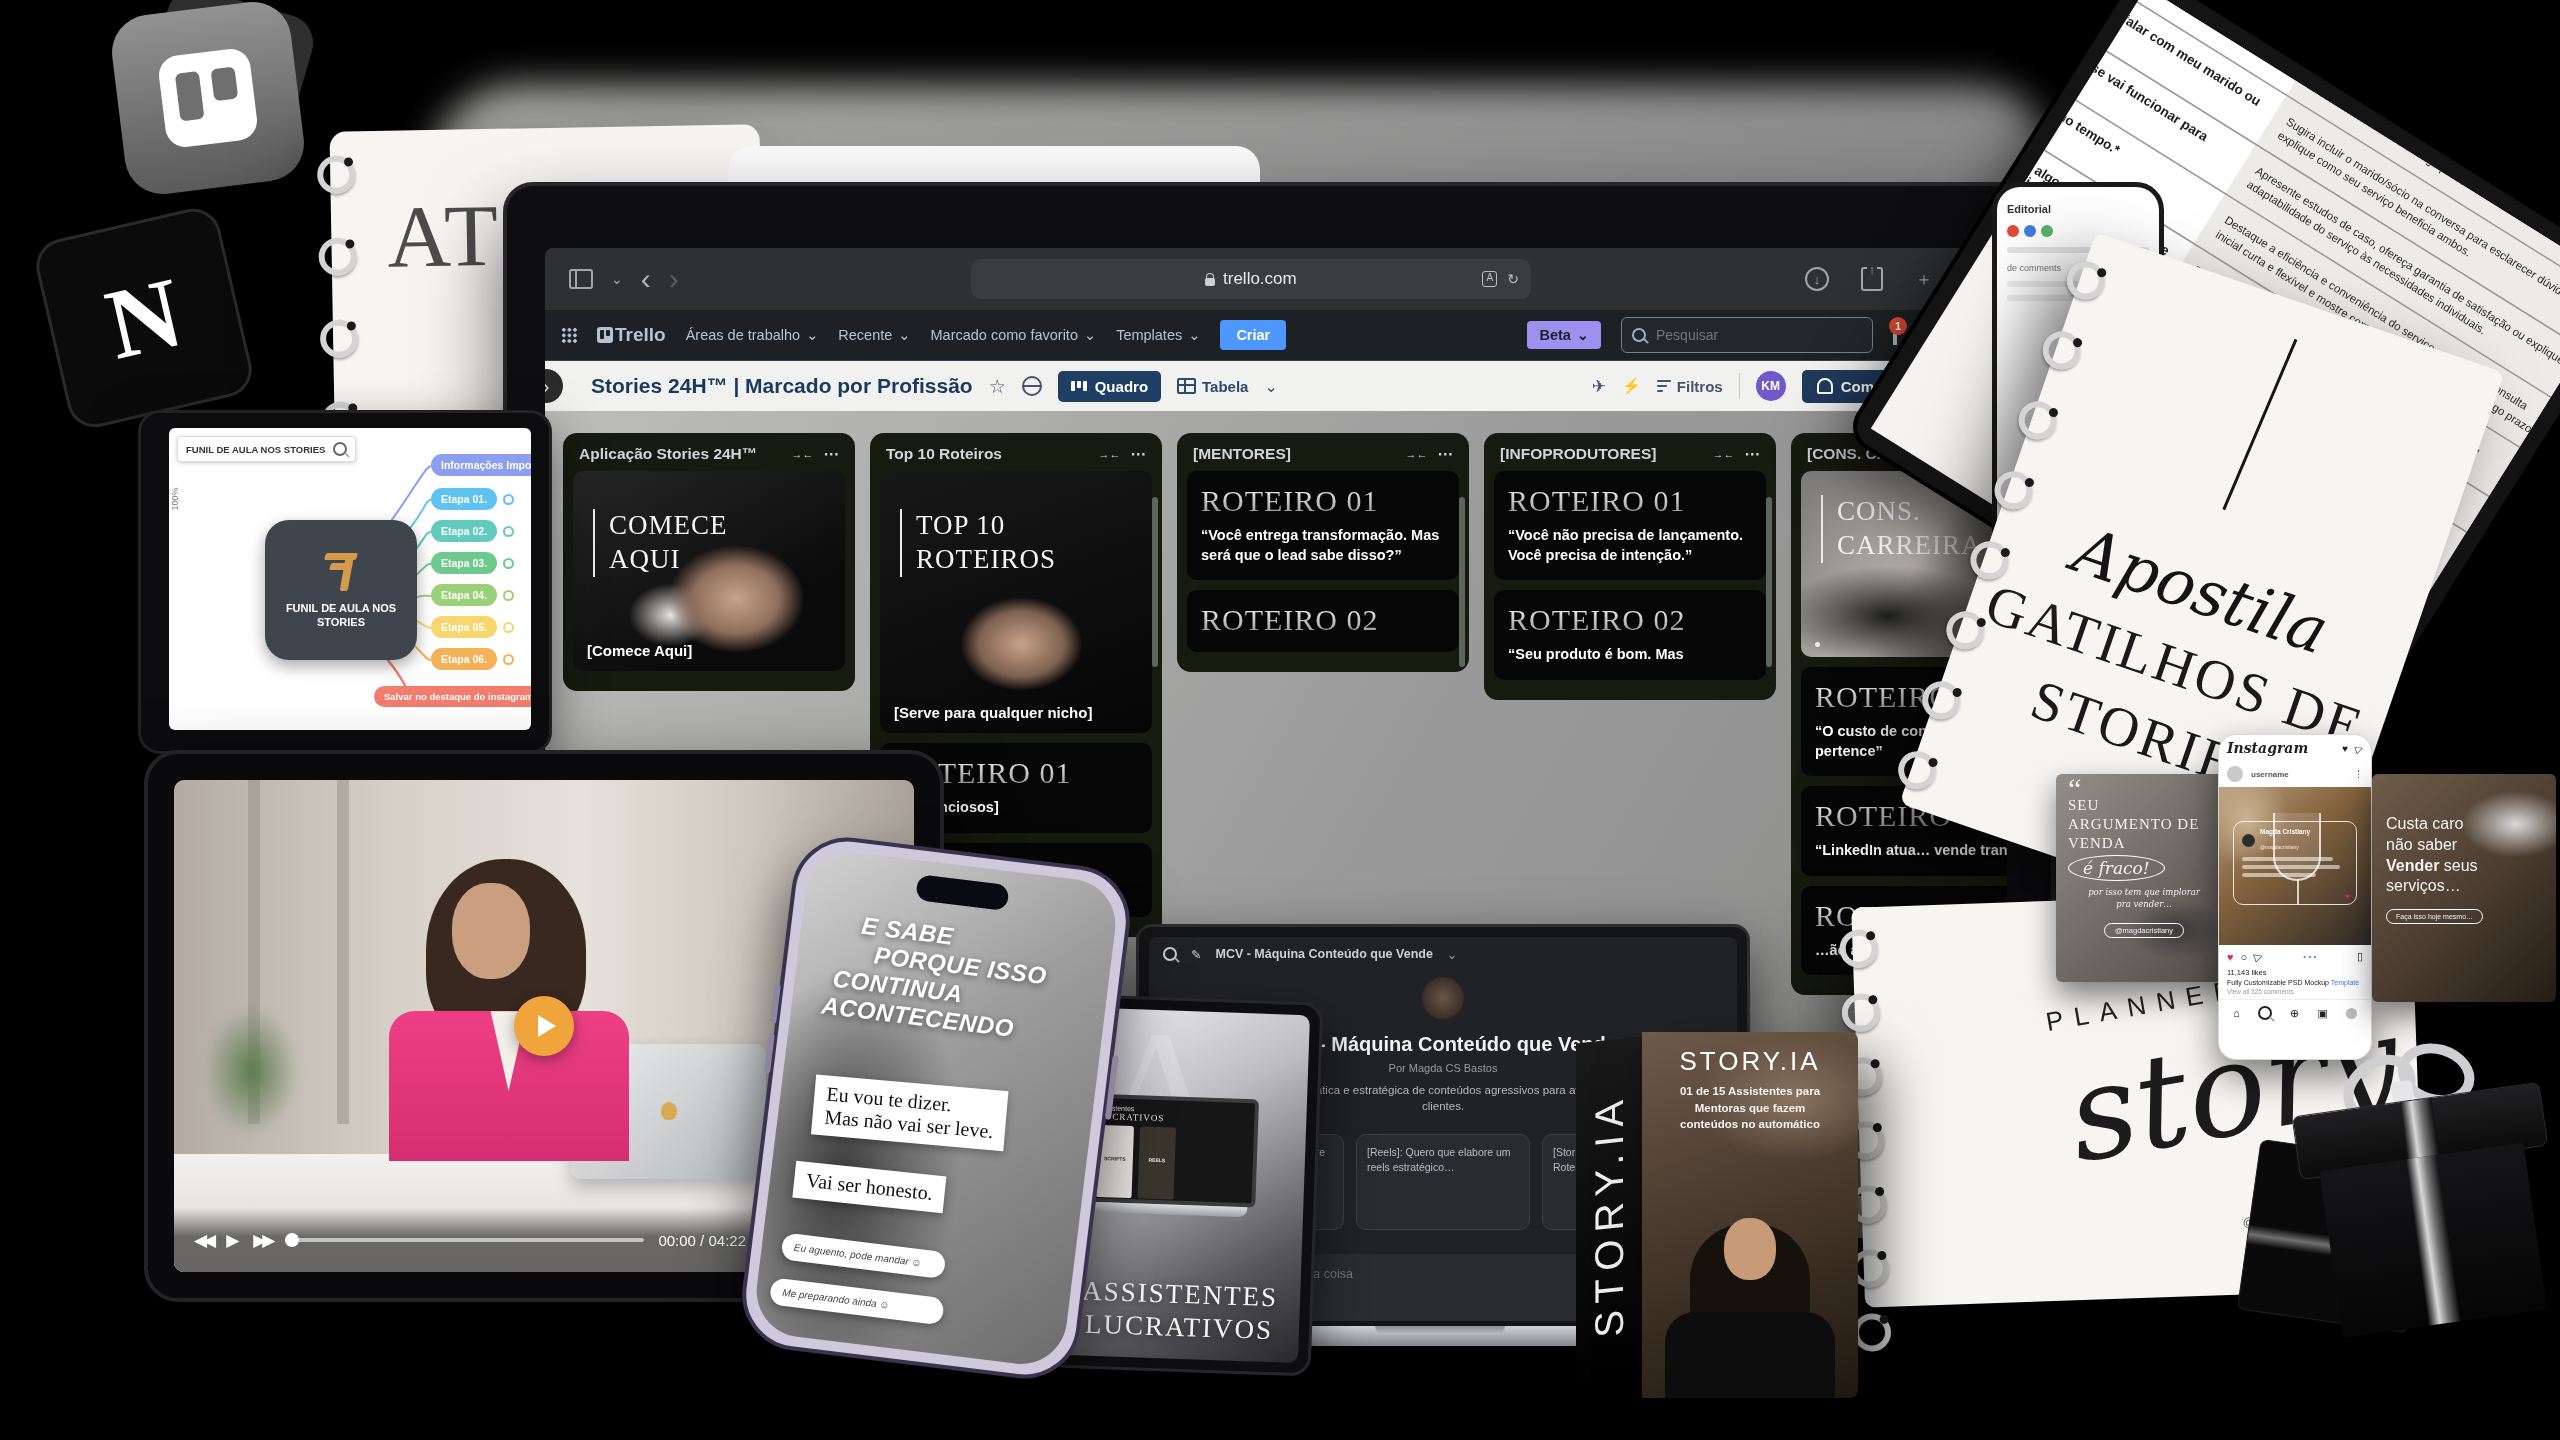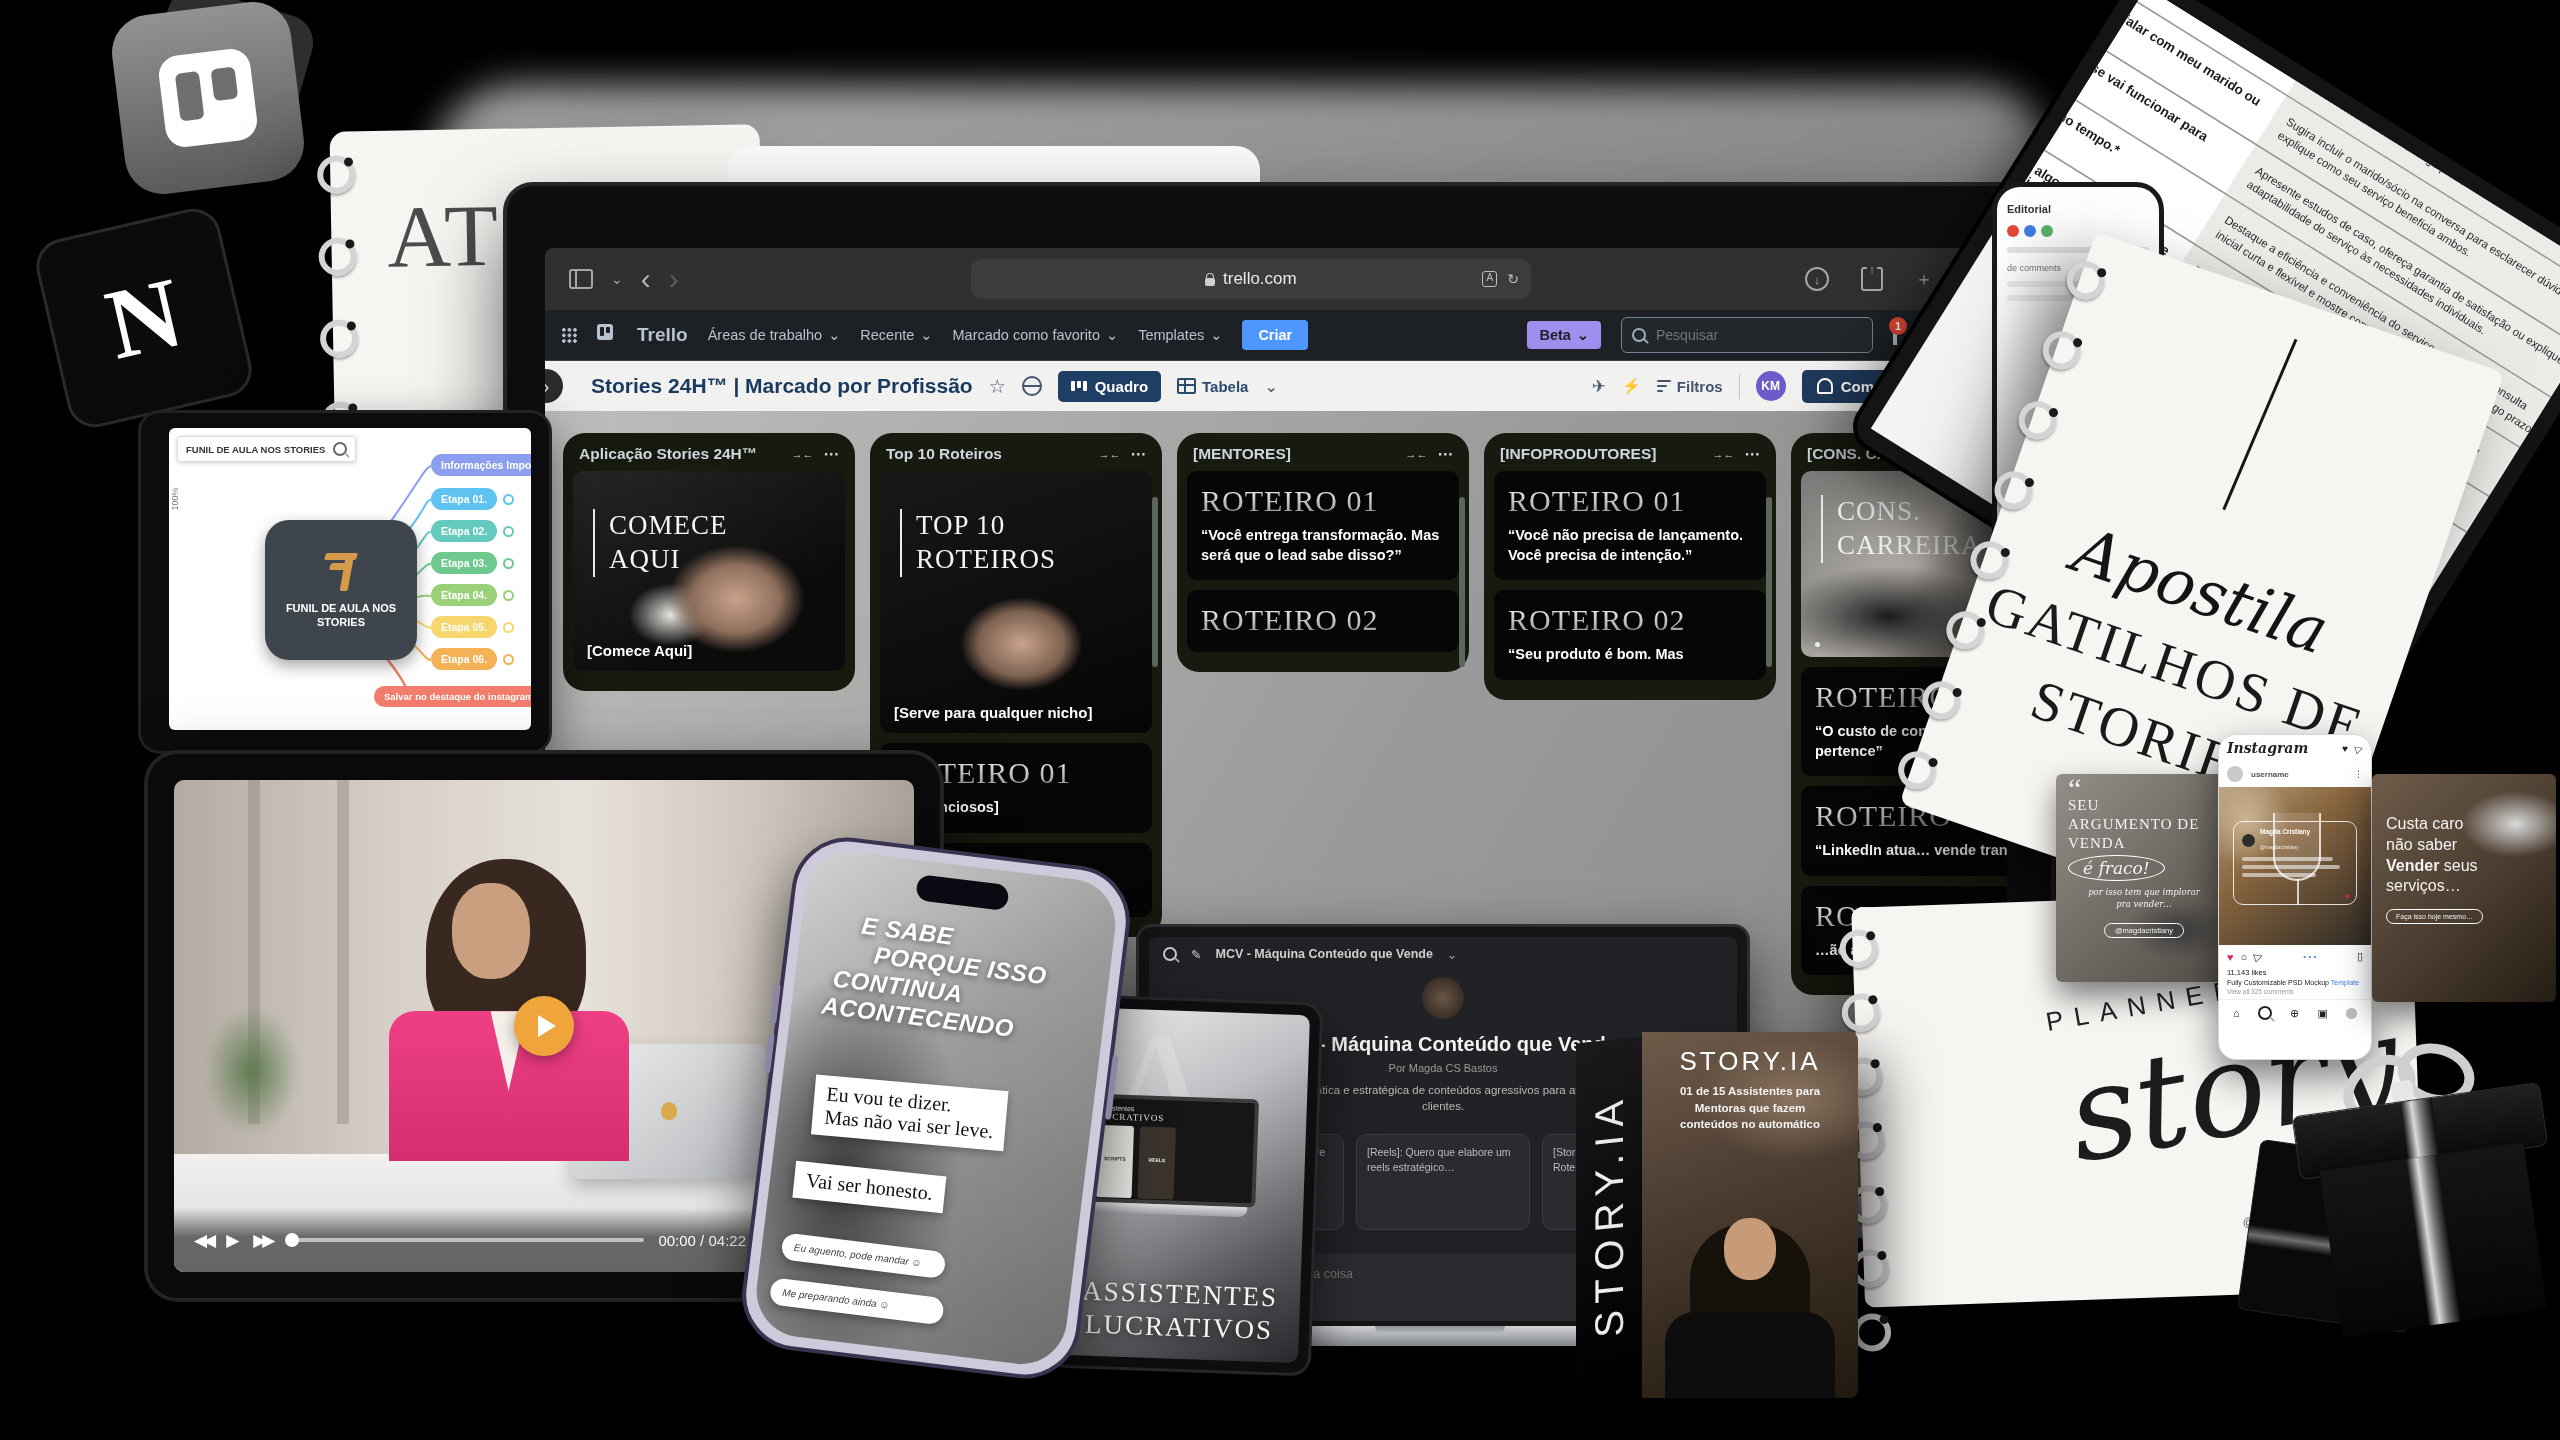--- a/index.html
+++ b/index.html
@@ -31,21 +31,21 @@
 .sfico{font-size:22px;color:#a5a5a5;margin-right:18px}
 .urlpill{margin:0 auto;width:560px;height:40px;background:#3b3c3e;border-radius:10px;display:flex;align-items:center;justify-content:center;gap:8px;color:#e8e8e8;font-size:17px;position:relative}
 .lock{width:10px;height:8px;background:#cfcfcf;border-radius:2px;position:relative;margin-top:5px}
 .lock::before{content:'';position:absolute;left:1px;top:-5px;width:6px;height:6px;border:1.5px solid #cfcfcf;border-bottom:none;border-radius:4px 4px 0 0}
 .urlright{position:absolute;right:12px;display:flex;gap:10px;font-size:14px;color:#bdbdbd}
 .tabsq{width:14px;height:14px;border:2px solid #b9b9b9;border-radius:3px;position:relative}
 .tabsq::after{content:'';position:absolute;left:-5px;top:3px;width:14px;height:14px;border:2px solid #b9b9b9;border-radius:3px;background:#2f3032}
 
 .tnav{height:50px;background:#1d2125;border-bottom:1px solid #3a434d;display:flex;align-items:center;gap:20px;padding:0 16px;color:#b6c2cf;font-size:14.5px;flex-shrink:0}
 .appgrid{width:16px;height:16px;background:radial-gradient(circle,#b6c2cf 1.6px,transparent 1.8px) 0 0/5.6px 5.6px}
-.tbrand{display:flex;gap:24px;font-weight:bold;font-size:19px;color:#b6c2cf}
+.tbrand{display:flex;align-items:center;gap:2px;font-weight:bold;font-size:19px;color:#b6c2cf}
 .tglyph{width:16px;height:16px;background:#b6c2cf;border-radius:3px;position:relative}
 .tglyph::before,.tglyph::after{content:'';position:absolute;top:3px;width:4px;background:#1d2125;border-radius:1px}
 .tglyph::before{left:3px;height:9px}.tglyph::after{right:3px;height:6px}
 .navitem{display:flex;gap:6px;align-items:center;cursor:pointer}
 .criar{background:#4e97ff;color:#fff;font-weight:bold;border-radius:4px;padding:7px 16px}
 .beta{background:#9f8fef;color:#1d2125;font-weight:bold;border-radius:4px;padding:6px 12px;display:flex;gap:6px;align-items:center}
 .searchpill{width:230px;height:34px;background:#22272b;border:1px solid #738496;border-radius:6px;display:flex;align-items:center;gap:8px;padding:0 10px}
 .searchpill input{background:transparent;border:none;outline:none;color:#9fadbc;font-size:14px;width:170px;font-family:"Liberation Sans",sans-serif}
 .mag{width:10px;height:10px;border:2px solid #9fadbc;border-radius:50%;position:relative;flex-shrink:0}
 .mag::after{content:'';position:absolute;width:2px;height:6px;background:#9fadbc;transform:rotate(-45deg);right:-3px;bottom:-4px}
@@ -58,21 +58,21 @@
 .bhead{height:50px;background:#f1f1ef;display:flex;align-items:center;gap:16px;padding:0 20px;color:#193a5f;flex-shrink:0;position:relative}
 .btitle{font-weight:bold;font-size:21px}
 .viewbtn{background:#1f3e63;color:#fff;font-weight:bold;font-size:15px;border-radius:5px;padding:7px 13px;display:flex;gap:8px;align-items:center}
 .vbars{display:inline-flex;gap:2px}.vbars i{width:4px;background:#fff;border-radius:1px;display:block}
 .tbl{width:15px;height:12px;border:2px solid #2c4a6e;border-radius:2px;background:linear-gradient(#2c4a6e,#2c4a6e) 0 4px/100% 2px no-repeat,linear-gradient(90deg,#2c4a6e,#2c4a6e) 5px 0/2px 100% no-repeat}
 .filtbars{display:inline-flex;flex-direction:column;gap:3px}.filtbars i{height:2px;background:#44546f;border-radius:1px;display:block}
 .sharebtn{background:#203a5c;color:#fff;font-weight:bold;font-size:15px;border-radius:5px;padding:8px 15px;display:flex;gap:8px;align-items:center}
 .collapsechip{position:absolute;left:-16px;top:8px;width:34px;height:34px;border-radius:50%;background:#2b2b2b;color:#ddd;font-size:20px;display:flex;align-items:center;justify-content:center}
 
 .canvas{flex:1;background:linear-gradient(120deg,#bdbdbb,#9a9a9a 55%,#8b8b8a);padding:22px 18px;display:flex;gap:15px;align-items:flex-start;overflow:hidden}
-.tlist{width:272px;background:#171a0f;border-radius:22px;padding:10px;color:#cfd6dd;flex-shrink:0;position:relative}
+.tlist{width:272px;background:#171a0f;border-radius:14px;padding:10px;color:#cfd6dd;flex-shrink:0;position:relative}
 .lhead{display:flex;align-items:center;padding:2px 6px 8px 6px;font-weight:bold;font-size:15.5px;gap:10px}
 .lhead .sp{flex:1}
 .cover{border-radius:10px;position:relative;overflow:hidden;margin-bottom:10px}
 .covtxt{position:absolute;left:20px;top:38px;border-left:2px solid #ececec;padding-left:14px;color:#f4f4f4;font-size:27px;letter-spacing:1px;line-height:1.25}
 .covlabel{position:absolute;left:14px;bottom:12px;color:#fff;font-weight:bold;font-size:15px}
 .covdot{position:absolute;left:14px;bottom:10px;width:5px;height:5px;background:#eee;border-radius:50%}
 .tcard{background:#060606;border-radius:10px;padding:13px 14px 15px;margin-bottom:10px}
 .tcard .h{font-family:"Liberation Serif",serif;font-size:30px;letter-spacing:1px;color:#e3e3e3;background:linear-gradient(#fff,#8a8a8a);-webkit-background-clip:text;background-clip:text;-webkit-text-fill-color:transparent}
 .tcard .q{margin-top:8px;font-size:14.5px;font-weight:bold;color:#fff;line-height:1.35}
 .scrollbar{position:absolute;right:4px;top:64px;width:6px;height:170px;background:#5c665c;border-radius:3px}

